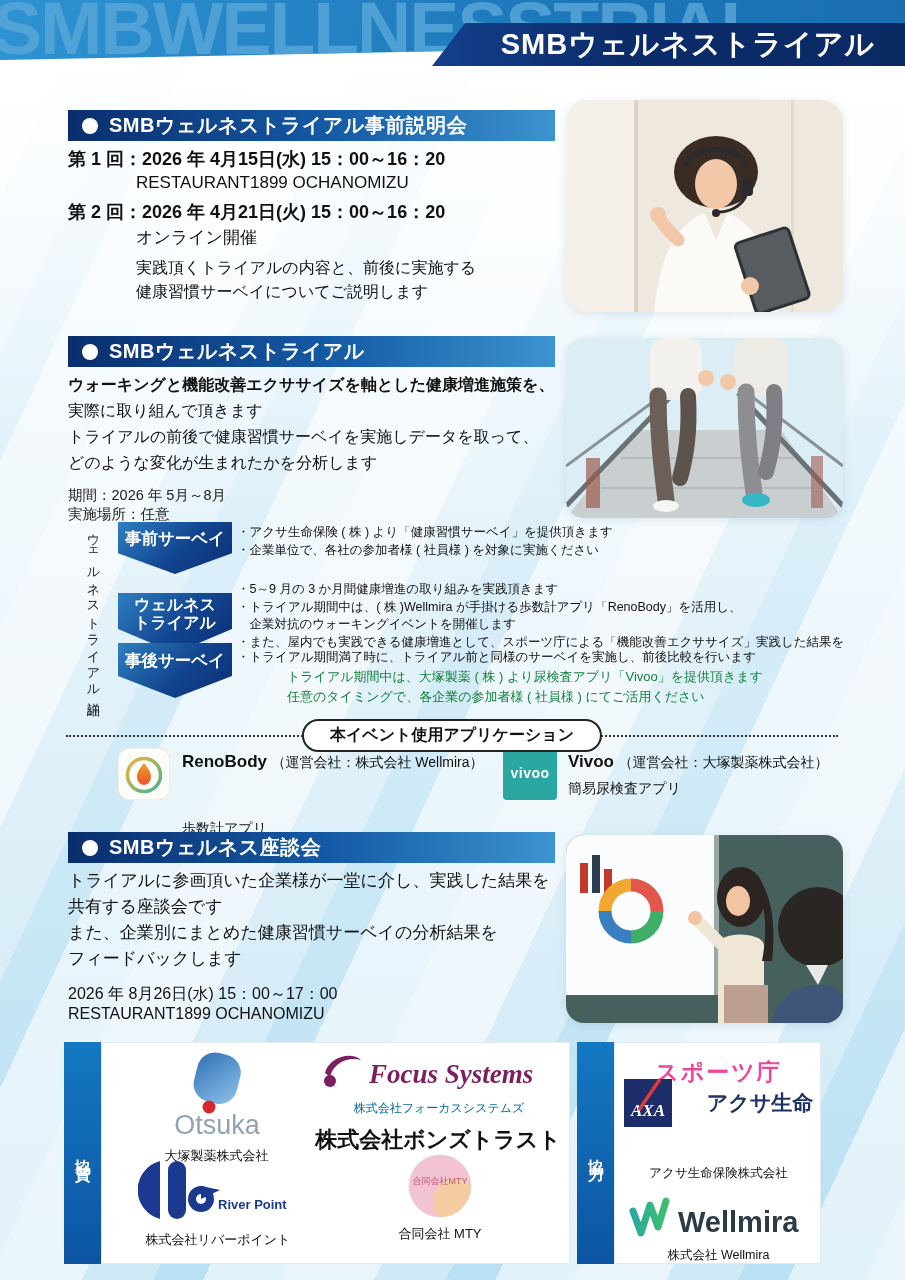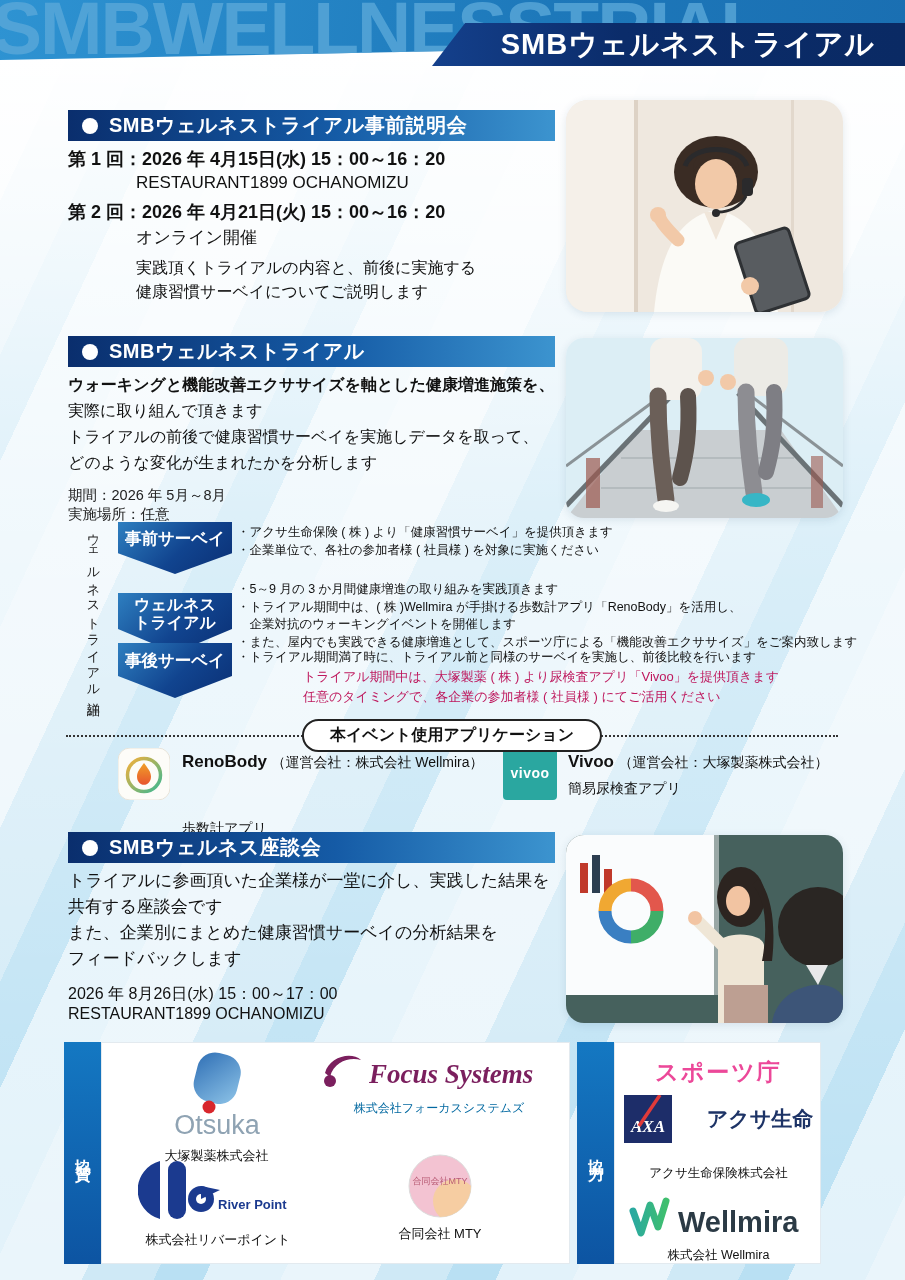--- a/index.html
+++ b/index.html
@@ -55,21 +55,21 @@
     position:absolute;left:84px;top:524px;z-index:2;
     writing-mode:vertical-rl;font-size:13px;letter-spacing:2px;color:#222;height:182px;
   }
   .flow-arrow{
     position:absolute;left:118px;width:114px;z-index:2;
     background:linear-gradient(135deg,#2e7fc0 0%,#11448f 55%,#0a2f74 100%);
     clip-path:polygon(0 0,100% 0,100% 60%,50% 100%,0 60%);
     color:#fff;font-weight:bold;text-align:center;white-space:pre-line;box-sizing:border-box;
   }
   .flow-bullets{position:absolute;left:237px;z-index:2;font-size:12.5px;line-height:17.5px;color:#111;white-space:nowrap;}
-  .vivoo-note{position:absolute;left:303px;top:667px;z-index:2;font-size:13px;line-height:20px;color:#be185d;white-space:nowrap;}
+  .vivoo-note{position:absolute;left:287px;top:667px;z-index:2;font-size:13px;line-height:20px;color:#15803d;white-space:nowrap;}
   
   .apps-line{position:absolute;left:66px;top:735px;width:772px;border-top:2px dotted #333;z-index:2;}
   .apps-pill{
     position:absolute;left:452px;top:719px;transform:translateX(-50%);z-index:3;
     background:#fff;border:2.5px solid #222;border-radius:999px;
     padding:4px 26px;font-size:16px;font-weight:bold;color:#111;white-space:nowrap;
   }
   .app-icon{position:absolute;z-index:2;}
   .app-name{position:absolute;z-index:2;white-space:nowrap;color:#111;}
   .app-title{font-size:17px;font-weight:bold;}
@@ -186,21 +186,21 @@
   <div>・アクサ生命保険 ( 株 ) より「健康習慣サーベイ」を提供頂きます</div>
   <div>・企業単位で、各社の参加者様 ( 社員様 ) を対象に実施ください</div>
 </div>
 
 <div class="flow-arrow" style="top:582px;height:60px;font-size:16px;line-height:18px;padding-top:3px;margin-top:11px;">ウェルネス
 トライアル</div>
 <div class="flow-bullets" style="top:581px;">
   <div>・5～9 月の 3 か月間健康増進の取り組みを実践頂きます</div>
   <div>・トライアル期間中は、( 株 )Wellmira が手掛ける歩数計アプリ「RenoBody」を活用し、</div>
   <div>　企業対抗のウォーキングイベントを開催します</div>
-  <div>・また、屋内でも実践できる健康増進として、スポーツ庁による「機能改善エクササイズ」をご案内致します</div>
+  <div>・また、屋内でも実践できる健康増進として、スポーツ庁による「機能改善エクササイズ」実践した結果を</div>
 </div>
 
 <div class="flow-arrow" style="top:643px;height:55px;font-size:16.5px;padding-top:7px;">事後サーベイ</div>
 <div class="flow-bullets" style="top:649px;">
   <div>・トライアル期間満了時に、トライアル前と同様のサーベイを実施し、前後比較を行います</div>
 </div>
 
 <div class="vivoo-note">
   <div>トライアル期間中は、大塚製薬 ( 株 ) より尿検査アプリ「Vivoo」を提供頂きます</div>
   <div>任意のタイミングで、各企業の参加者様 ( 社員様 ) にてご活用ください</div>
@@ -301,20 +301,23 @@
 
   <div class="logo-block" style="left:212px;top:8px;width:250px;">
     <svg width="240" height="44" viewBox="0 0 240 44">
       <circle cx="11" cy="30" r="6" fill="#7b1f5e"></circle>
       <path d="M6 22 C10 6 32 0 42 9 C31 6 15 10 11 26 Z" fill="#7b1f5e"></path>
       <text x="50" y="32" font-size="27" font-style="italic" font-weight="bold" fill="#7b1f5e" font-family="Liberation Serif, DejaVu Serif, serif">Focus Systems</text>
     </svg>
     <div class="logo-caption-sm">株式会社フォーカスシステムズ</div>
   </div>
 
+  <div class="logo-block" style="left:208px;top:82px;width:256px;">
+    <div class="bonds-name">株式会社ボンズトラスト</div>
+  </div>
 
   <div class="logo-block" style="left:30px;top:114px;width:172px;">
     <svg width="160" height="68" viewBox="0 0 160 68">
       <path d="M22 4 A30 30 0 0 0 22 62 Z" fill="#1b3a8f"></path>
       <rect x="30" y="4" width="18" height="58" rx="9" fill="#1b3a8f"></rect>
       <circle cx="63" cy="42" r="13" fill="#1b3a8f"></circle>
       <circle cx="63" cy="42" r="5" fill="#ffffff"></circle>
       <polygon points="63,29 82,33 63,42" fill="#1b3a8f"></polygon>
       <text x="80" y="52" font-size="13" font-weight="bold" fill="#1b3a8f" font-family="Liberation Sans, DejaVu Sans, sans-serif">River Point</text>
     </svg>
@@ -336,21 +339,21 @@
   </div>
 </div>
 
 <div class="side-bar" style="left:577px;">協力</div>
 <div class="sponsor-panel" style="left:614px;width:207px;">
 
   <div class="logo-block" style="left:0;top:14px;width:207px;">
     <div class="sports-name">スポーツ庁</div>
   </div>
 
-  <div class="logo-block axa-row" style="left:0;top:52px;width:207px;gap:35px;">
+  <div class="logo-block axa-row" style="left:0;top:36px;width:207px;gap:35px;">
     <svg width="48" height="48" viewBox="0 0 48 48">
       <rect width="48" height="48" fill="#1d2d69"></rect>
       <text x="24" y="37" text-anchor="middle" font-size="17" font-weight="bold" font-style="italic" fill="#ffffff" font-family="Liberation Serif, DejaVu Serif, serif">AXA</text>
       <line x1="36" y1="0" x2="15" y2="31" stroke="#e03a3a" stroke-width="3.5"></line>
     </svg>
     <span class="axa-brand">アクサ生命</span>
   </div>
   <div class="logo-block" style="left:0;top:120px;width:207px;">
     <div class="logo-caption" style="font-size:12.5px;">アクサ生命保険株式会社</div>
   </div>

